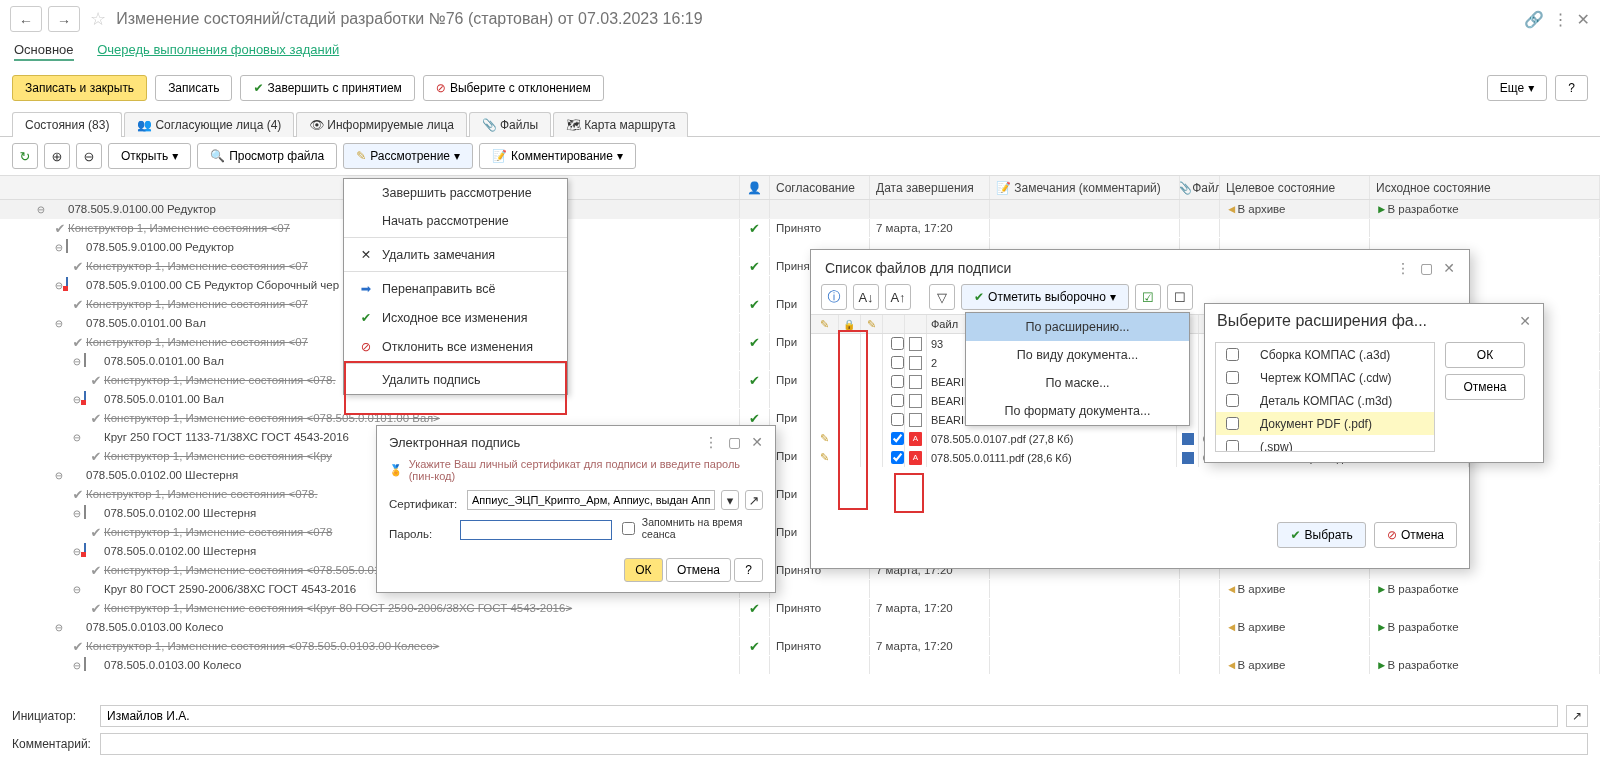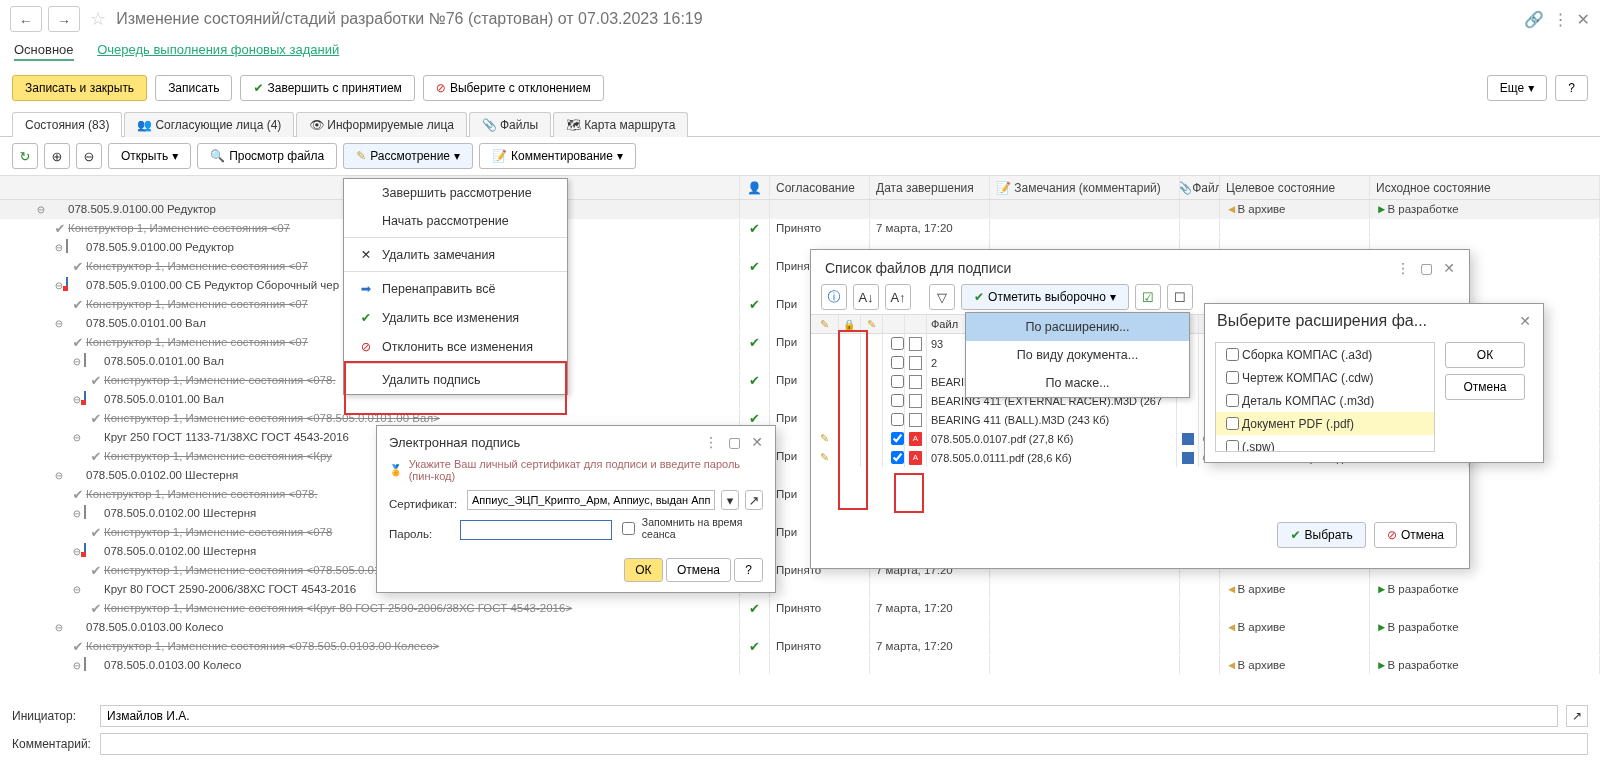--- a/index.html
+++ b/index.html
@@ -112,21 +112,21 @@
   
   .mark-menu { top: 312px; left: 965px; width: 225px; z-index: 80; }
   .mark-menu .dd-item.hl2 { background: #b7d4f0; }
 
   
   .ext { top: 303px; left: 1204px; width: 340px; z-index: 90; }
   .ext-head { display: flex; align-items: center; padding: 8px 12px; }
   .ext-head .t { font-size: 16px; flex: 1; white-space: nowrap; overflow: hidden; }
   .ext-body { display: flex; padding: 4px 10px 10px; gap: 10px; }
   .ext-list { border: 1px solid #ccc; width: 220px; height: 110px; font-size: 12px; overflow-y: auto; }
-  .ext-item { display: flex; align-items: center; gap: 0; padding: 2px 6px; }
+  .ext-item { display: flex; align-items: center; gap: 18px; padding: 2px 6px; }
   .ext-item.hl { background: #fef9c3; }
   .ext-btns { display: flex; flex-direction: column; gap: 6px; }
   .ext-btns .btn { width: 80px; justify-content: center; }
 
   .pen-ico::before { content: '✎'; color: #c9a23a; }
   .lock-ico::before { content: '🔒'; font-size: 10px; }
   .blue-sq { width: 12px; height: 12px; background: #3b6db3; display: inline-block; }
 </style>
 </head>
 <body>
@@ -631,21 +631,21 @@
         <span class="dd-ico">✕</span>
         <span>Удалить замечания</span>
       </div>
     <div class="dd-sep"></div>
     <div class="dd-item">
         <span class="dd-ico" style="color:#2a6fc9">➡</span>
         <span>Перенаправить всё</span>
       </div>
     <div class="dd-item">
         <span class="dd-ico green">✔</span>
-        <span>Удалить все изменения</span>
+        <span>Исходное все изменения</span>
       </div>
     <div class="dd-item">
         <span class="dd-ico red">⊘</span>
         <span>Отклонить все изменения</span>
       </div>
     <div class="dd-sep"></div>
     <div class="dd-item">
         <span class="dd-ico"></span>
         <span>Удалить подпись</span>
       </div>
@@ -850,20 +850,23 @@
   <div class="dropdown mark-menu">
     <div class="dd-item hl2" style="justify-content:center">
         <span>По расширению...</span>
       </div>
     <div class="dd-item" style="justify-content:center">
         <span>По виду документа...</span>
       </div>
     <div class="dd-item" style="justify-content:center">
         <span>По маске...</span>
       </div>
+    <div class="dd-item" style="justify-content:center">
+        <span>По формату документа...</span>
+      </div>
   </div>
 
   <div class="dialog ext">
     <div class="ext-head">
       <div class="t">Выберите расширения фа...</div>
       <span style="font-size:14px;color:#888;cursor:pointer">✕</span>
     </div>
     <div class="ext-body">
       <div class="ext-list" id="extlist">
           <div class="ext-item">

